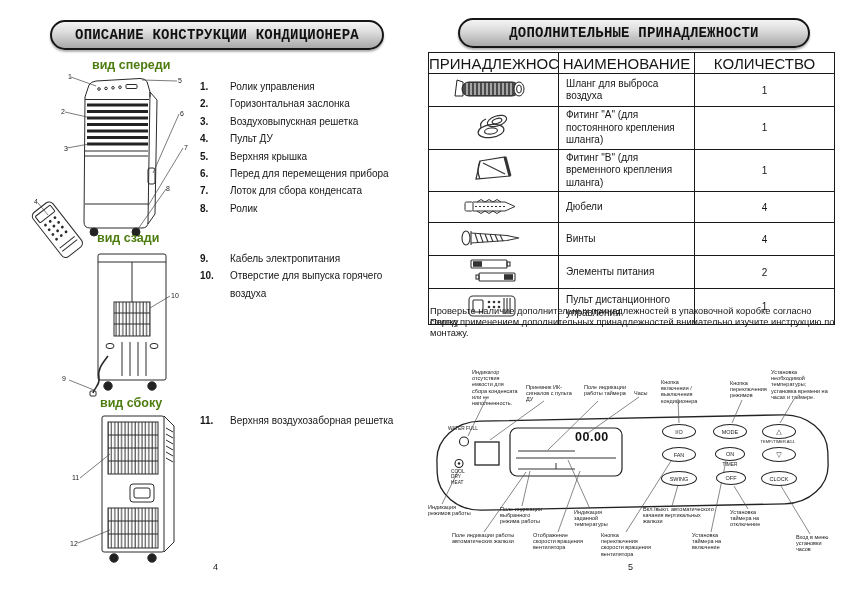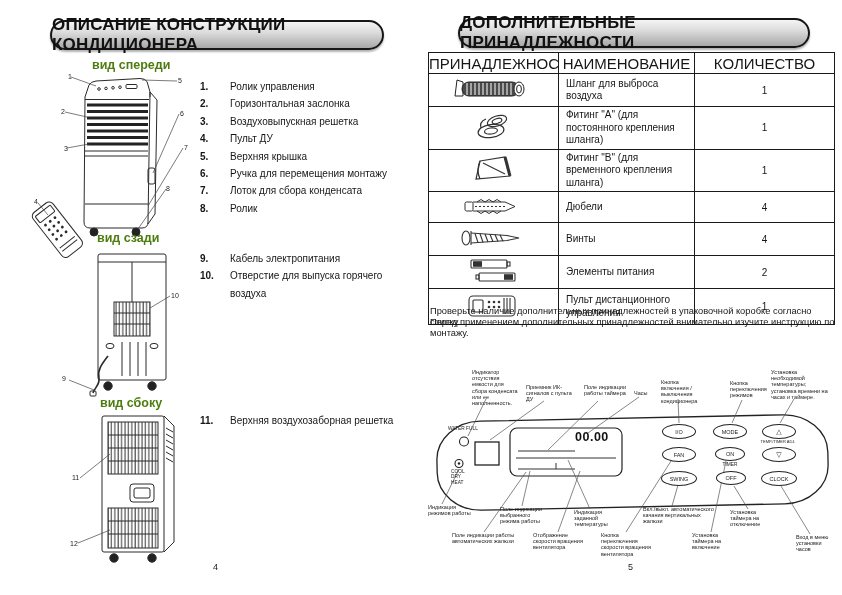--- a/index.html
+++ b/index.html
@@ -4,21 +4,21 @@
 <style>
   html,body{margin:0;padding:0;background:#ffffff;}
   .stage{position:relative;width:842px;height:595px;background:#fff;overflow:hidden;
          font-family:"Liberation Sans", sans-serif;color:#1a1a1a;}
   .abs{position:absolute;}
   
   .banner{position:absolute;border:2px solid #161616;border-radius:15px;
           background:linear-gradient(180deg,#f4f4f4 0%,#dcdcdc 40%,#a8a8a8 100%);
           box-shadow:0 2px 2px rgba(0,0,0,.3);
           display:flex;align-items:center;justify-content:center;}
-  .banner-text{font-weight:bold;font-size:17px;letter-spacing:.2px;color:#111;}
+  .banner-text{font-weight:bold;font-size:14px;letter-spacing:.2px;color:#111;font-family:Liberation Mono, monospace;}
   
   .view-heading{position:absolute;font-weight:bold;font-size:12.5px;color:#4d7c0f;}
   
   .plist{position:absolute;font-size:10px;color:#161616;}
   .prow{display:flex;line-height:17.4px;}
   .pnum{width:30px;font-weight:bold;flex:0 0 30px;}
   .plabel{flex:1;}
   
   .co{position:absolute;font-size:7px;color:#222;}
   .pageno{position:absolute;font-size:9px;color:#222;}
@@ -141,21 +141,21 @@
     <div class="prow">
         <span class="pnum">4.</span>
         <span class="plabel">Пульт ДУ</span>
       </div>
     <div class="prow">
         <span class="pnum">5.</span>
         <span class="plabel">Верхняя крышка</span>
       </div>
     <div class="prow">
         <span class="pnum">6.</span>
-        <span class="plabel">Ручка для перемещения монтажу</span>
+        <span class="plabel">Перед для перемещения прибора</span>
       </div>
     <div class="prow">
         <span class="pnum">7.</span>
         <span class="plabel">Лоток для сбора конденсата</span>
       </div>
     <div class="prow">
         <span class="pnum">8.</span>
         <span class="plabel">Ролик</span>
       </div>
   </div>

